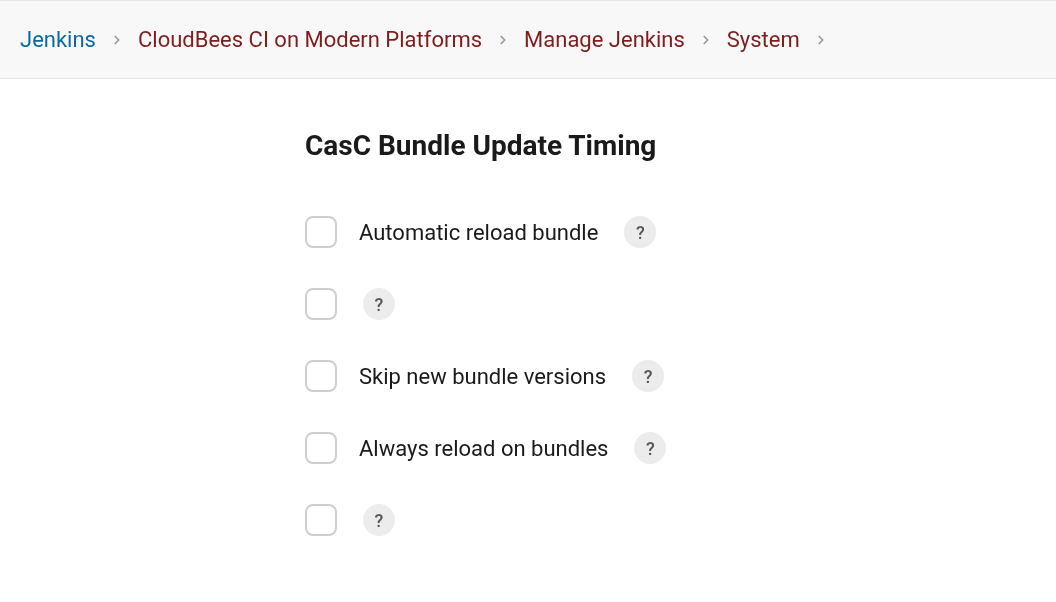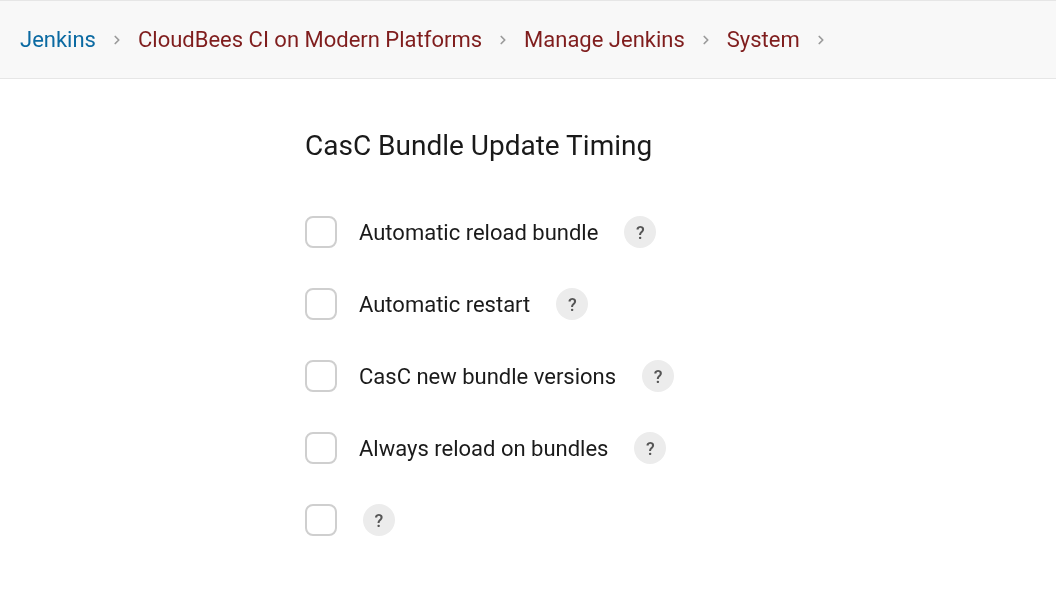--- a/index.html
+++ b/index.html
@@ -41,21 +41,21 @@
     .breadcrumb-sep svg {
       width: 14px;
       height: 14px;
     }
     .main {
       padding: 50px 0 0 305px;
       max-width: 1000px;
     }
     .section-title {
       font-size: 28px;
-      font-weight: 400;
+      font-weight: 700;
       color: #1a1a1a;
       margin-bottom: 54px;
     }
     .option-row {
       display: flex;
       align-items: center;
       gap: 22px;
       margin-bottom: 40px;
     }
     .checkbox {
@@ -122,27 +122,26 @@
   <h2 class="section-title">CasC Bundle Update Timing</h2>
 
   <div class="option-row">
     <div class="checkbox"></div>
     <span class="option-label">Automatic reload bundle</span>
     <span class="help-badge">?</span>
   </div>
 
   <div class="option-row">
     <div class="checkbox"></div>
-    <span class="option-label">Automatic restart</span>
     <span class="help-badge">?</span>
   </div>
 
   <div class="option-row">
     <div class="checkbox"></div>
-    <span class="option-label">CasC new bundle versions</span>
+    <span class="option-label">Skip new bundle versions</span>
     <span class="help-badge">?</span>
   </div>
 
   <div class="option-row">
     <div class="checkbox"></div>
     <span class="option-label">Always reload on bundles</span>
     <span class="help-badge">?</span>
   </div>
 
   <div class="option-row">

